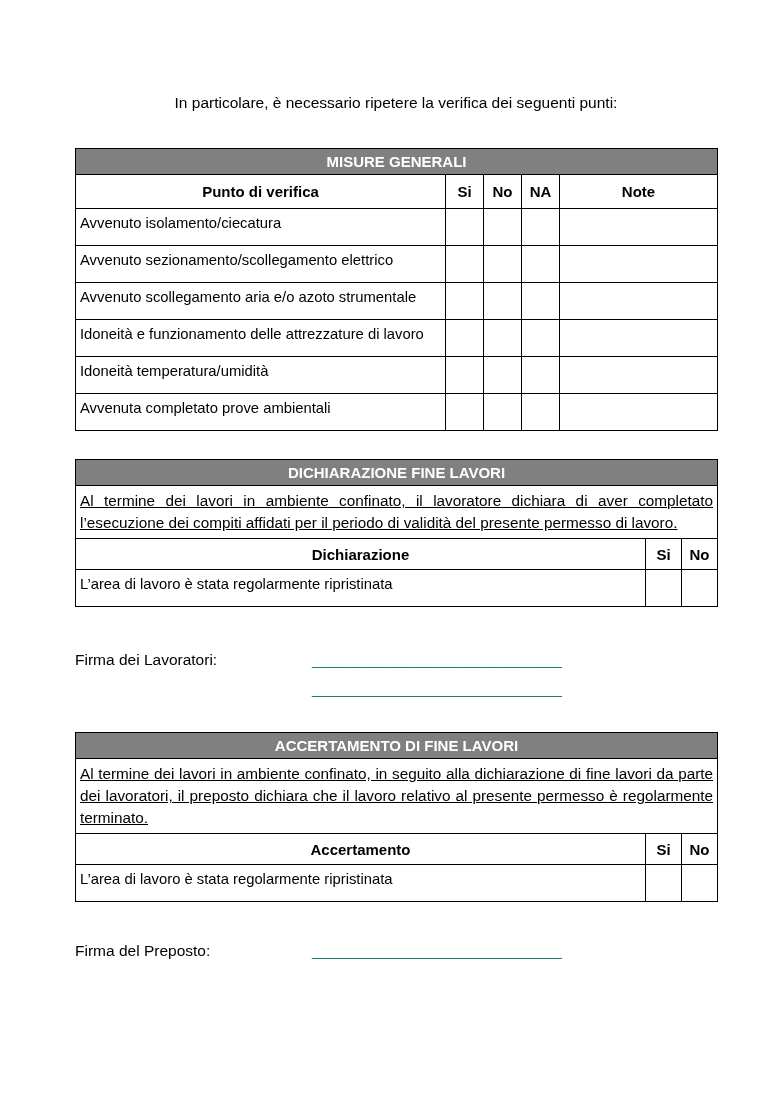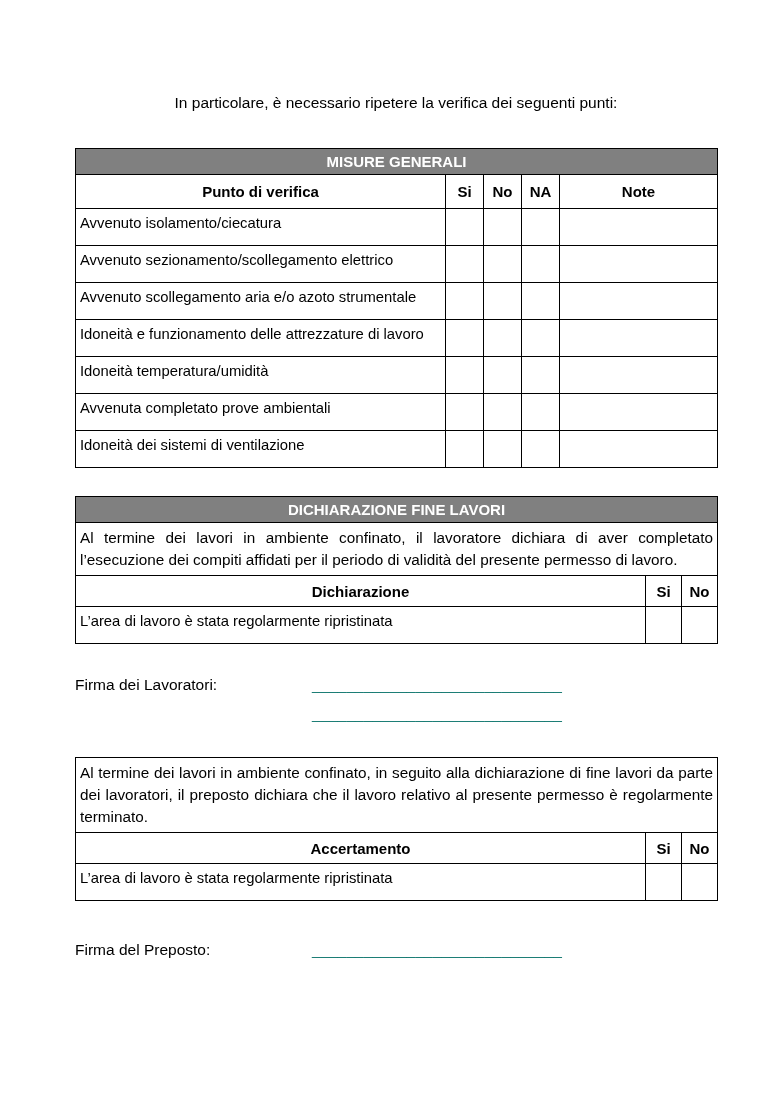--- a/index.html
+++ b/index.html
@@ -47,26 +47,27 @@
     padding: 3px 6px 0 7px;
     font-size: 14.8px;
     line-height: 20px;
   }
   .intro-cell {
     padding: 3px 8px 6px 8px;
     text-align: justify;
     font-size: 15.3px;
     line-height: 22px;
     vertical-align: top;
+    text-decoration: underline;
   }
   .t2 { margin-top: 28px; }
   .t2 .head-row, .t3 .head-row { height: 31px; }
   .t3 { margin-top: 32px; }
 
-  .sig-block { margin-top: 30px; font-size: 15.5px; line-height: 22px; }
+  .sig-block { margin-top: 42px; font-size: 15.5px; line-height: 22px; }
   .sig-row { display: flex; }
   .sig-row.second { margin-top: 7px; }
   .sig-label { width: 237px; flex: 0 0 237px; }
   .sig-line { color: #0f766e; white-space: nowrap; }
   .sig-preposto { margin-top: 38px; }
 </style>
 </head>
 <body>
 
 <div class="page">
@@ -128,27 +129,20 @@
       <td></td>
       <td></td>
     </tr>
     <tr class="data-row">
       <td class="label-cell">Avvenuta completato prove ambientali</td>
       <td></td>
       <td></td>
       <td></td>
       <td></td>
     </tr>
-    <tr class="data-row">
-      <td class="label-cell">Idoneità dei sistemi di ventilazione</td>
-      <td></td>
-      <td></td>
-      <td></td>
-      <td></td>
-    </tr>
   </tbody>
     </table>
 
   <table class="tbl t2">
     <colgroup>
       <col style="width:570px">
         <col style="width:36px">
         <col style="width:36px">
     </colgroup>
     <tbody>
@@ -182,20 +176,23 @@
     </div>
   </div>
 
   <table class="tbl t3">
     <colgroup>
       <col style="width:570px">
         <col style="width:36px">
         <col style="width:36px">
     </colgroup>
     <tbody>
+        <tr>
+      <td class="title-cell" colspan="3">ACCERTAMENTO DI FINE LAVORI</td>
+    </tr>
     <tr>
       <td class="intro-cell" colspan="3">Al termine dei lavori in ambiente confinato, in seguito alla dichiarazione di fine lavori da parte dei lavoratori, il preposto dichiara che il lavoro relativo al presente permesso è regolarmente terminato.</td>
     </tr>
     <tr class="head-row">
       <th class="head-cell">Accertamento</th>
       <th class="head-cell">Si</th>
       <th class="head-cell">No</th>
     </tr>
     <tr class="data-row">
       <td class="label-cell">L’area di lavoro è stata regolarmente ripristinata</td>

